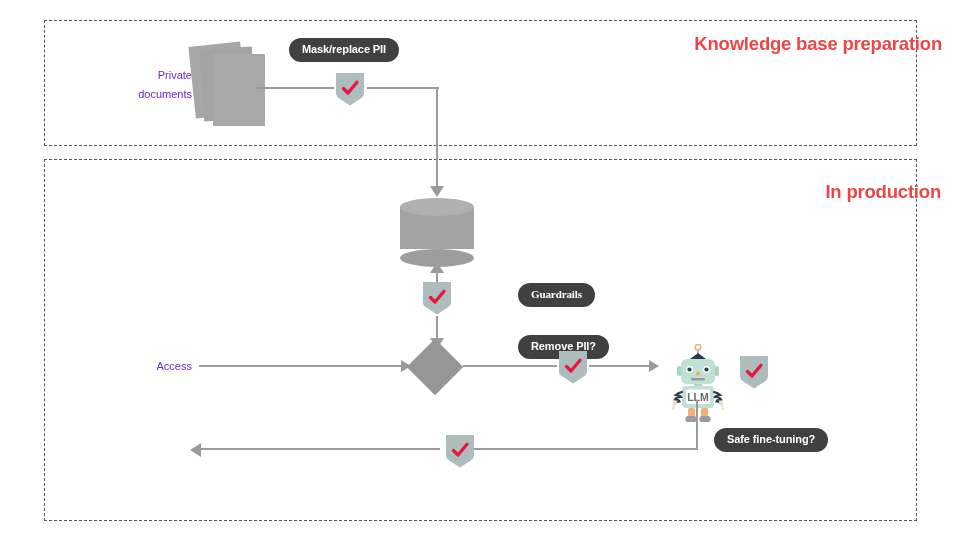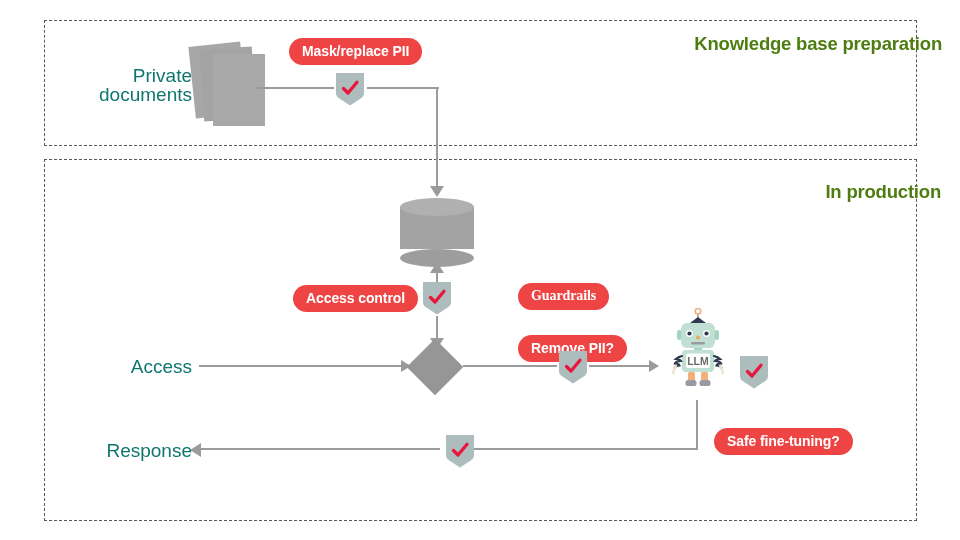--- a/index.html
+++ b/index.html
@@ -20,46 +20,46 @@
     position: absolute;
     border: 1.6px dashed #58595b;
   }
   #panel-kb   { left: 44px;  top: 20px;  width: 873px; height: 126px; }
   #panel-prod { left: 44px;  top: 159px; width: 873px; height: 362px; }
 
   .panel-title {
     position: absolute;
     font-size: 18.5px;
     font-weight: bold;
-    color: #4d7c0f;
+    color: #ef4444;
     letter-spacing: -0.2px;
     white-space: nowrap;
   }
   #title-kb   { right: 18px; top: 33px; }
   #title-prod { right: 19px; top: 181px; }
 
   
   .axis-label {
     position: absolute;
-    font-size: 19px;
-    color: #0f766e;
+    font-size: 11px;
+    color: #6d28d9;
     line-height: 19px;
     white-space: pre-line;
     text-align: right;
   }
   #label-private-docs { left: 96px; top: 66px; width: 96px; }
   #label-prompt   { left: 80px; top: 357px; width: 112px; }
   #label-response { left: 60px; top: 441px; width: 132px; }
 
   
   .pill {
     position: absolute;
-    background: #ef4444;
+    background: #404040;
     color: #ffffff;
-    font-size: 14px;
+    font-size: 11px;
     font-weight: bold;
     border-radius: 999px;
     padding: 6px 13px 7px;
     white-space: nowrap;
     letter-spacing: -0.1px;
     line-height: 1;
   }
   #pill-mask      { left: 289px; top: 38px; }
   #pill-access    { left: 293px; top: 285px; }
   #pill-guardrails{ left: 518px; top: 283px; font-family: Liberation Serif, serif; }
@@ -140,21 +140,21 @@
     width:36px; height:40px;
   }
   .shield svg { display:block; width:100%; height:100%; }
   #shield-mask   { left:332px; top:69px; }
   #shield-access { left:419px; top:278px; }
   #shield-remove { left:555px; top:347px; }
   #shield-ft     { left:736px; top:352px; }
   #shield-resp   { left:442px; top:431px; }
 
   
-  #robot { position:absolute; left:662px; top:308px; width:72px; height:80px; }
+  #robot { position:absolute; left:662px; top:344px; width:72px; height:80px; }
   #robot svg { display:block; width:100%; height:100%; }
 </style>
 </head>
 <body>
 
 <div id="stage">
 
   <div class="panel" id="panel-kb"></div>
   <div class="panel" id="panel-prod"></div>
 
@@ -190,21 +190,20 @@
     <div class="body"></div>
     <div class="top"></div>
   </div>
 
   <div class="line v" style="left:436px; top:272px; height:14px;"></div>
   <div class="arrow up" style="left:430px; top:262px;"></div>
 
   <div class="line v" style="left:436px; top:316px; height:24px;"></div>
   <div class="arrow down" style="left:430px; top:338px;"></div>
 
-  <div class="pill" id="pill-access">Access control</div>
 
   <div class="shield" id="shield-access">
     <svg viewBox="0 0 36 40" aria-hidden="true">
       <path d="M4 4 h28 v20 a6 6 0 0 1 -3 5.2 L18 36.5 L7 29.2 A6 6 0 0 1 4 24 Z" fill="#adbcbc"></path>
       <path d="M11.5 19.5 L16 24 L25 13.2" fill="none" stroke="#e8173f" stroke-width="3.3" stroke-linecap="round" stroke-linejoin="round"></path>
     </svg>
   </div>
 
   <div class="axis-label" id="label-prompt">Access</div>
 
@@ -276,21 +275,20 @@
     </svg>
   </div>
 
   <div class="pill" id="pill-safeft">Safe fine-tuning?</div>
 
   <div class="line v" style="left:696px; top:400px; height:50px;"></div>
   <div class="line h" style="left:473px; top:448px; width:225px;"></div>
   <div class="line h" style="left:200px; top:448px; width:240px;"></div>
   <div class="arrow left" style="left:190px; top:443px;"></div>
 
-  <div class="axis-label" id="label-response">Response</div>
 
   <div class="shield" id="shield-resp">
     <svg viewBox="0 0 36 40" aria-hidden="true">
       <path d="M4 4 h28 v20 a6 6 0 0 1 -3 5.2 L18 36.5 L7 29.2 A6 6 0 0 1 4 24 Z" fill="#adbcbc"></path>
       <path d="M11.5 19.5 L16 24 L25 13.2" fill="none" stroke="#e8173f" stroke-width="3.3" stroke-linecap="round" stroke-linejoin="round"></path>
     </svg>
   </div>
 
 
 </div>

